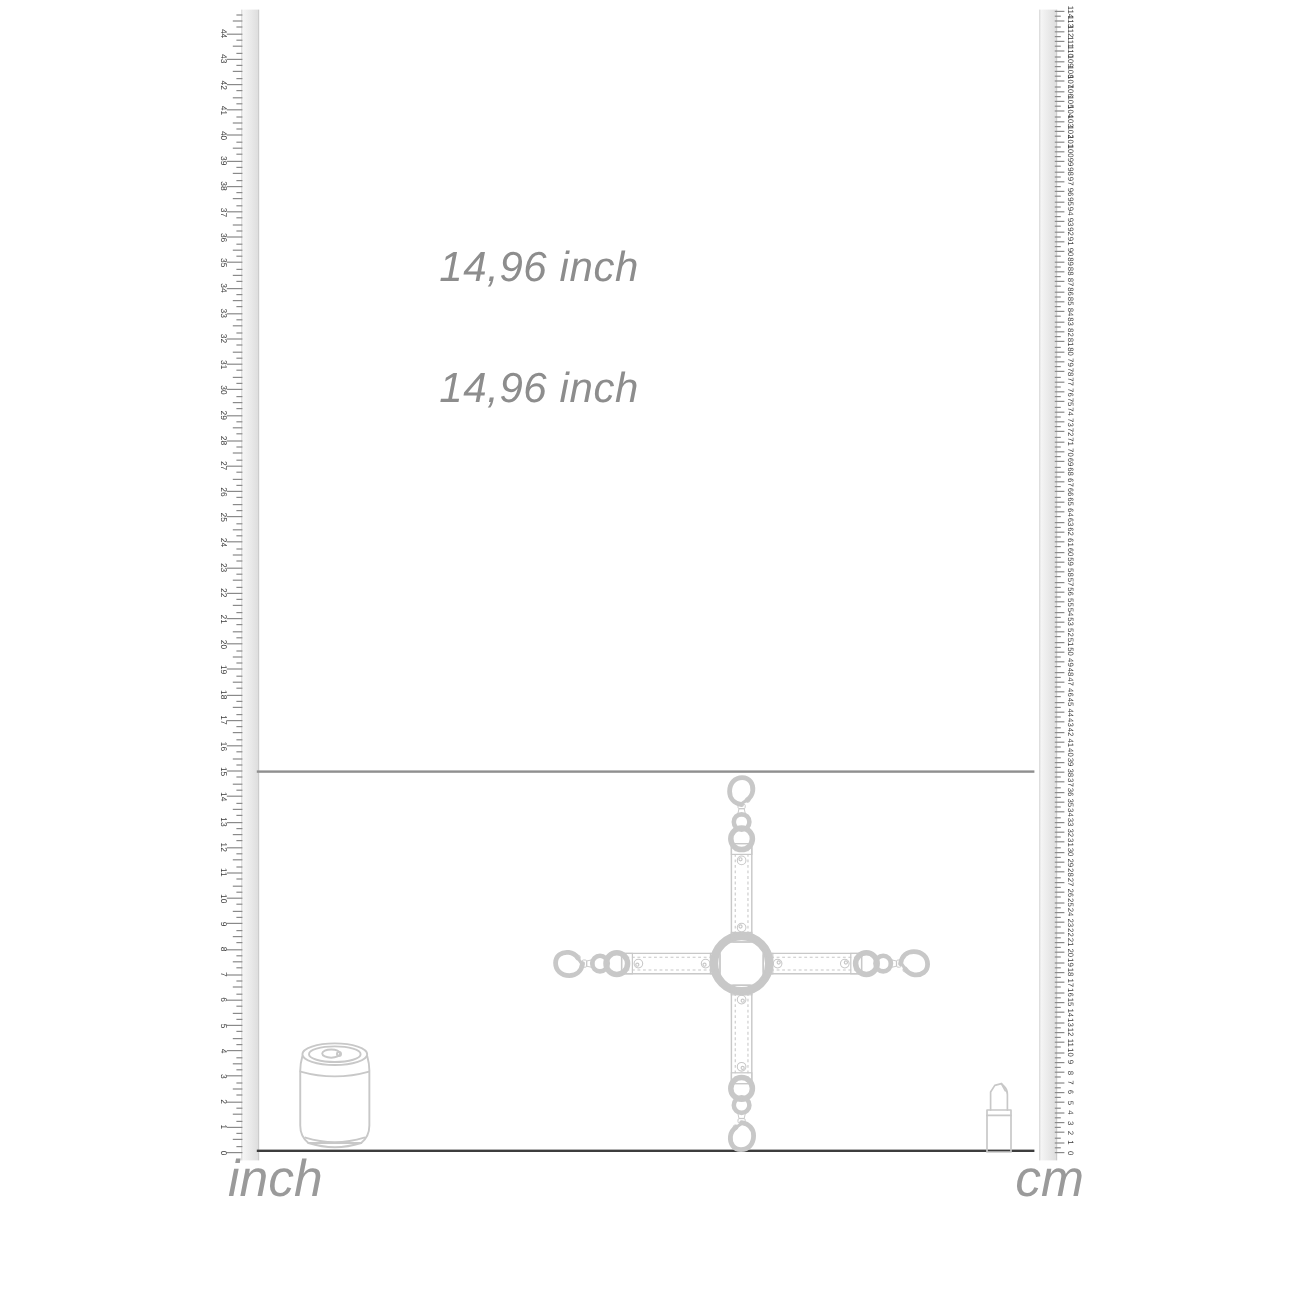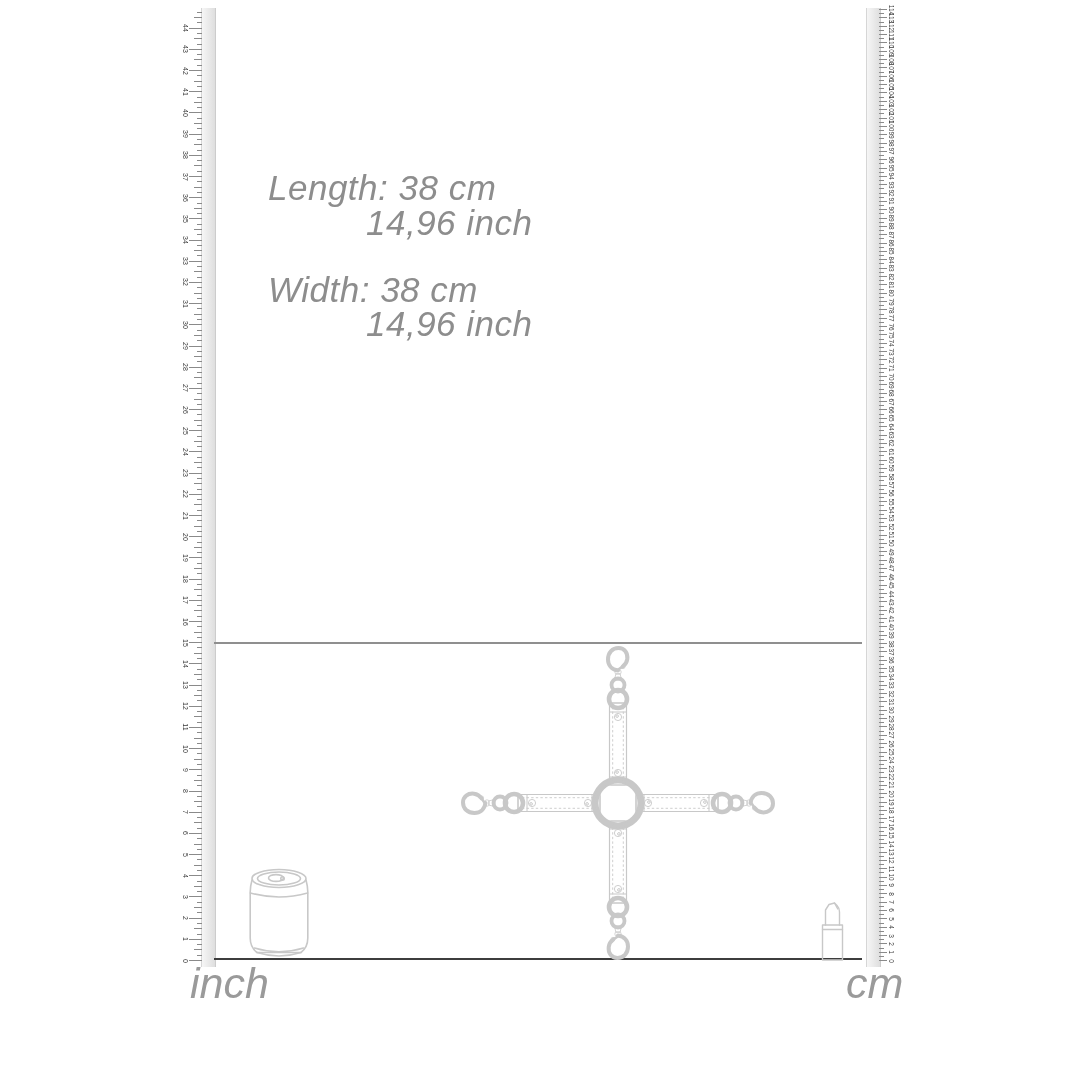--- a/index.html
+++ b/index.html
@@ -605,29 +605,21 @@
       <div class="tick" style="left: 879px; width: 8px; top: 17.4px;"></div>
       <div class="tick-label cm" style="left: 884px; top: 13.9px;">113</div>
       <div class="tick" style="left: 879px; width: 4.5px; top: 13.2px;"></div>
       <div class="tick" style="left: 879px; width: 8px; top: 9px;"></div>
       <div class="tick-label cm" style="left: 884px; top: 5.5px;">114</div>
     </div>
 
   <div class="guide-line"></div>
   <div class="baseline"></div>
 
-  <div class="dim-line" style="left:268px;top:170px;">
-    <span>Length:</span>
-    <span>38 cm</span>
-  </div>
   <div class="dim-line" style="left:366px;top:205px;">14,96 inch</div>
-  <div class="dim-line" style="left:268px;top:272px;">
-    <span>Width:</span>
-    <span>38 cm</span>
-  </div>
   <div class="dim-line" style="left:366px;top:306px;">14,96 inch</div>
 
   <div class="unit-label" style="left:190px;top:961px;">inch</div>
   <div class="unit-label" style="left:846px;top:961px;">cm</div>
 
   <svg class="outline-svg" style="left:246px;top:866px;" width="66" height="95" viewBox="0 0 66 95">
     <g stroke-width="1.6" stroke-linecap="round">
       <ellipse cx="33" cy="12.5" rx="27" ry="9" fill="#ffffff"></ellipse>
       <ellipse cx="33" cy="12.5" rx="21.5" ry="6.5"></ellipse>
       <g>

